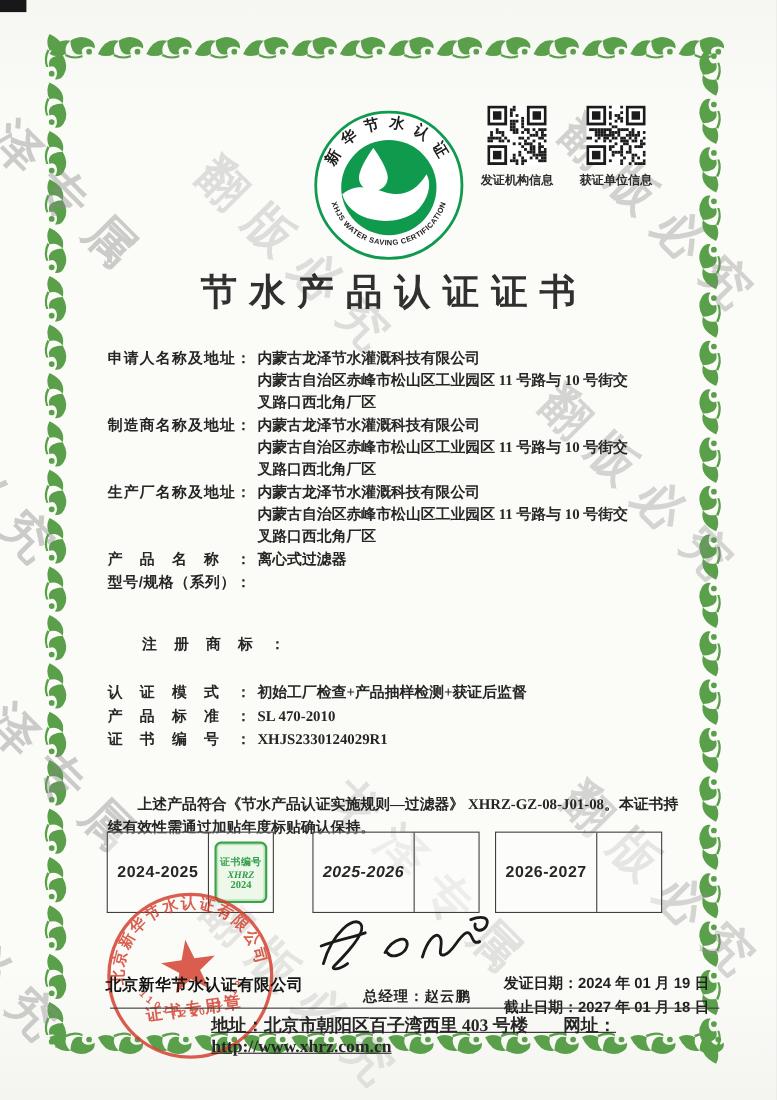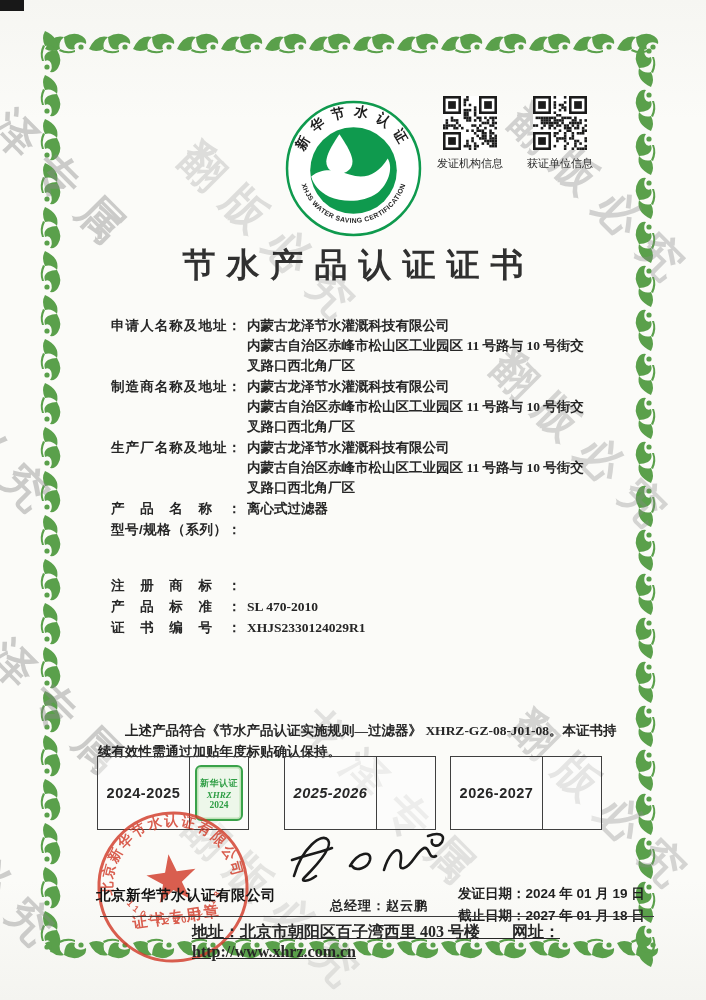--- a/index.html
+++ b/index.html
@@ -11,28 +11,28 @@
   }
   .corner-artifact{position:absolute;left:0;top:0;width:24px;height:11px;background:#181818;}
   
   .wm{position:absolute;white-space:nowrap;transform:rotate(45deg);transform-origin:0 0;
       font-family:"Liberation Serif",serif;font-weight:600;font-size:44px;letter-spacing:16px;
       color:#8a8a8a;pointer-events:none;}
   
   .logo-svg{position:absolute;left:283px;top:98px;width:141px;height:141px;}
   .qr{position:absolute;width:54px;height:54px;}
   #qr0{left:443px;top:96px;} #qr1{left:533px;top:96px;}
-  .qr-label{position:absolute;top:156px;width:100px;text-align:center;font-size:11px;font-weight:400;color:#2a2a2a;}
+  .qr-label{position:absolute;top:156px;width:100px;text-align:center;font-size:11px;font-weight:700;color:#2a2a2a;}
   #qr0-label{left:420px;} #qr1-label{left:510px;}
   .title{position:absolute;left:0;top:243px;width:706px;text-align:center;
     font-size:33px;font-weight:700;letter-spacing:11px;text-indent:11px;color:#303030;margin:0;}
   
-  .fields{position:absolute;left:111px;top:316px;width:528px;}
+  .fields{position:absolute;left:98px;top:316px;width:528px;}
   .field{display:flex;margin-bottom:1px;}
-  .field.gap-lg{margin-top:36px;}
+  .field.gap-lg{margin-top:36px;margin-left:31px;}
   .field.gap-md{margin-top:24px;}
   .field-label{width:130px;flex:0 0 130px;font-size:13.5px;font-weight:700;color:#262626;
     text-align:justify;text-align-last:justify;line-height:20px;}
   .field-value{flex:1;margin-left:6px;font-family:"Liberation Serif",serif;font-weight:600;
     font-size:13.5px;color:#262626;line-height:20px;}
   .field-value .vline{min-height:20px;}
   .statement{position:absolute;left:98px;top:720px;width:530px;
     font-family:"Liberation Serif",serif;font-weight:700;font-size:13.5px;line-height:21px;
     color:#262626;text-indent:2em;margin:0;}
   
@@ -472,20 +472,26 @@
       </div>
       <div class="field">
         <div class="field-label">型号/规格（系列）：</div>
       </div>
       <div class="field gap-lg">
         <div class="field-label">注册商标：</div>
         <div class="field-value">
           <div class="vline"></div>
         </div>
       </div>
+      <div class="field gap-md">
+        <div class="field-label">认证模式：</div>
+        <div class="field-value">
+          <div class="vline">初始工厂检查+产品抽样检测+获证后监督</div>
+        </div>
+      </div>
       <div class="field">
         <div class="field-label">产品标准：</div>
         <div class="field-value">
           <div class="vline">SL 470-2010</div>
         </div>
       </div>
       <div class="field">
         <div class="field-label">证书编号：</div>
         <div class="field-value">
           <div class="vline">XHJS2330124029R1</div>
@@ -493,21 +499,21 @@
       </div>
     </div>
 
   <p class="statement">上述产品符合《节水产品认证实施规则—过滤器》 XHRZ-GZ-08-J01-08。本证书持续有效性需通过加贴年度标贴确认保持。</p>
 
   <div class="boxes" id="boxes">
       <div class="box" style="left: 97px;">
         <div class="box-year">2024-2025</div>
         <div class="box-cell">
           <div class="sticker">
-            <div class="s1">新华认证</div>
+            <div class="s1">证书编号</div>
             <div class="s2">XHRZ</div>
             <div class="s3">2024</div>
           </div>
         </div>
       </div>
       <div class="box" style="left: 284px; font-style: italic;">
         <div class="box-year">2025-2026</div>
         <div class="box-cell"></div>
       </div>
       <div class="box" style="left: 450px;">

